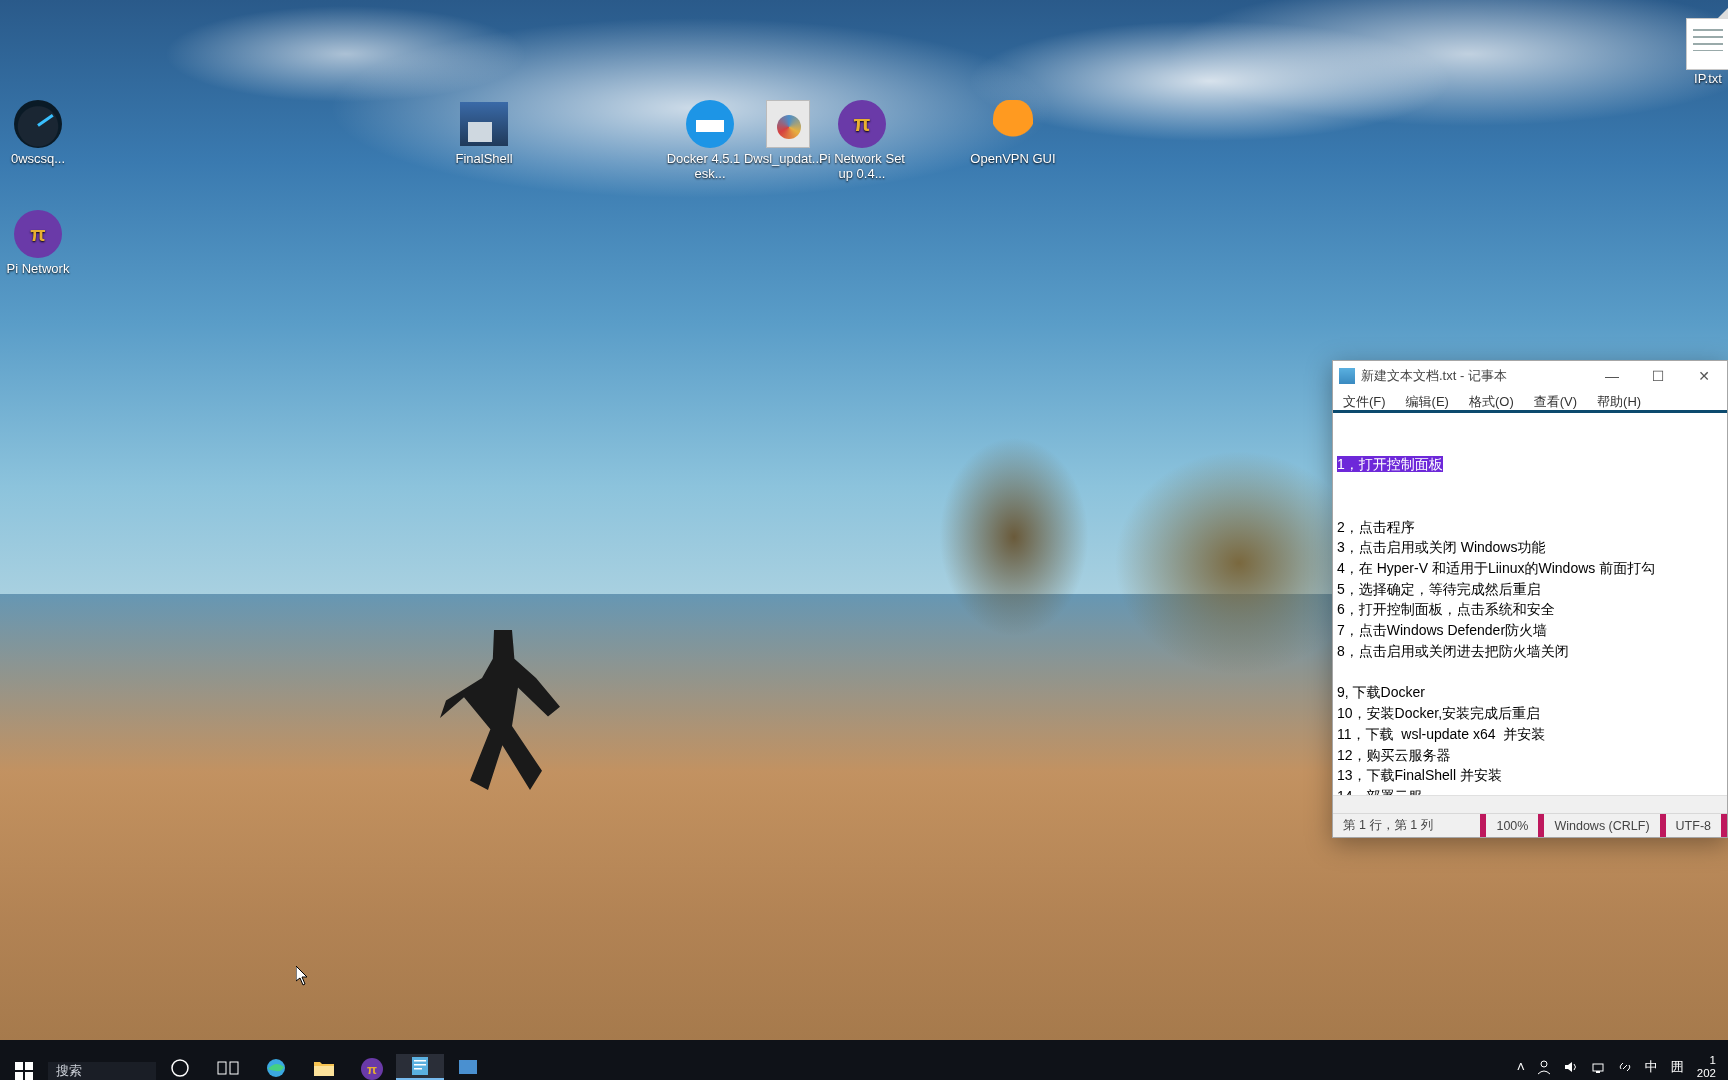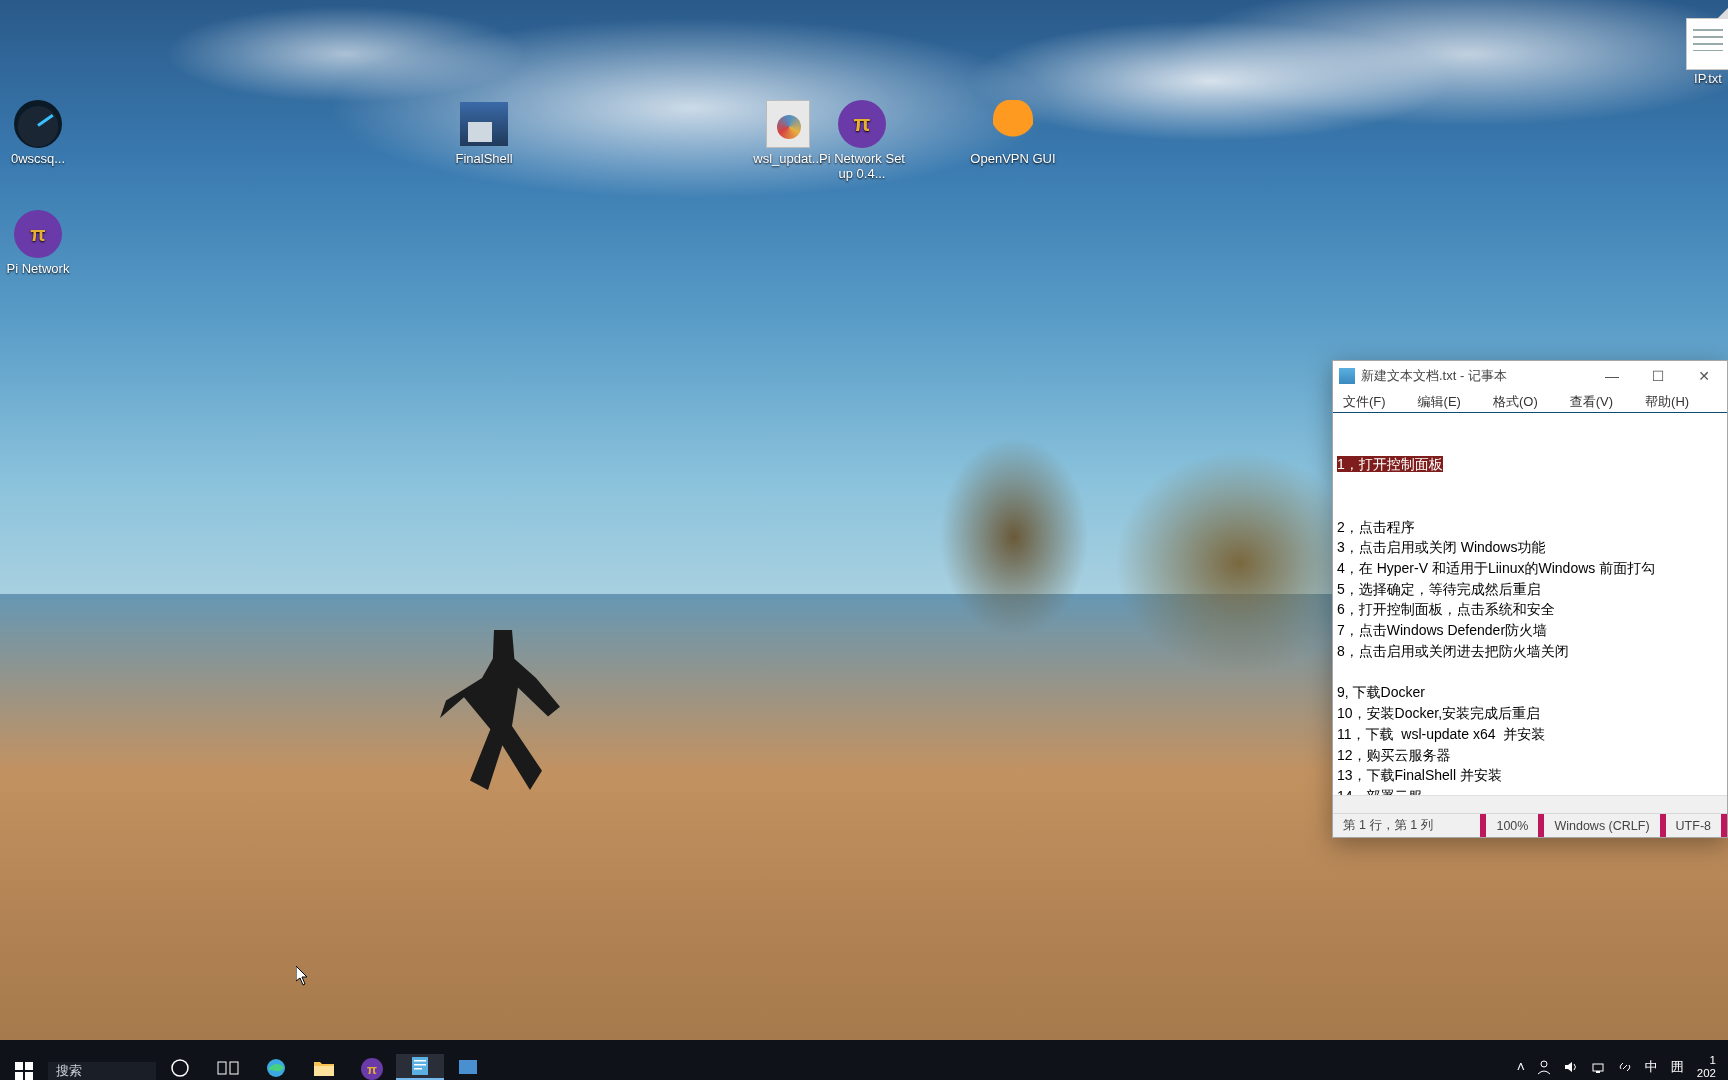--- a/index.html
+++ b/index.html
@@ -75,25 +75,25 @@
   box-shadow: 0 6px 24px rgba(0,0,0,.35);
   display: flex;
   flex-direction: column;
   border: 1px solid #a6a6a6;
 }
 .np-title { height: 30px; display:flex; align-items:center; background:#fff; font-size:13px; color:#444; }
 .np-title .np-icon { width:16px;height:16px;margin:0 6px;background:linear-gradient(#5ab0e0,#3a8ac0);}
 .np-title .t { flex:1; white-space:nowrap; overflow:hidden; }
 .np-controls { display:flex; height:100%; }
 .np-controls div { width:46px; display:flex;align-items:center;justify-content:center;color:#555;font-size:14px;}
-.np-menu { height:22px; display:flex; gap:20px; padding:0 4px; font-size:13px; color:#333; background:#fff; border-bottom:1px solid #0c4a6e;}
+.np-menu { height:22px; display:flex; gap:8px; padding:0 4px; font-size:13px; color:#333; background:#fff; border-bottom:3px solid #0c4a6e;}
 .np-menu span { padding:0 6px; line-height:22px; }
 .np-body { flex:1; overflow:auto; font-size:14px; line-height:1.48; color:#000; padding:0 4px 2px 4px; white-space:pre-wrap;}
 .np-body .line { display:block; }
-.np-body .sel { background:#7f1d1d; color:#fff; }
+.np-body .sel { background:#6d28d9; color:#fff; }
 .np-scroll-h { height:18px; background:#f0f0f0; border-top:1px solid #e0e0e0;}
 .np-status { height:24px; display:flex; font-size:12.5px; color:#444; background:#f0f0f0; border-top:1px solid #d8d8d8;}
 .np-status div { padding:0 10px; border-right:6px solid #be185d; display:flex;align-items:center; white-space:nowrap;}
 .np-status div:first-child{flex:1;}
 
 
 .taskbar { position:absolute; left:0; right:0; bottom:0; height:40px; background:#0f1218; display:flex; align-items:flex-end; color:#fff; font-size:13px; }
 .tb-start { width:48px; display:flex;align-items:center;justify-content:center;}
 .tb-start svg{display:block;}
 .tb-search { width:108px; background:#1a1e26; display:flex;align-items:center; padding-left:8px; color:#cfd3da;}
@@ -126,20 +126,26 @@
         <div class="ico-pi-small">π</div>
       </div>
     <div class="label">Pi Network</div>
   </div>
   <div class="dicon" style="left:436px;top:100px">
     <div class="iconbox">
         <div class="ico-finalshell"></div>
       </div>
     <div class="label">FinalShell</div>
   </div>
+  <div class="dicon" style="left:662px;top:100px">
+    <div class="iconbox">
+        <div class="ico-docker"></div>
+      </div>
+    <div class="label">Docker 4.5.1 Desk...</div>
+  </div>
   <div class="dicon" style="left:740px;top:100px">
     <div class="iconbox">
         <div class="ico-installer"></div>
       </div>
     <div class="label">wsl_updat...</div>
   </div>
   <div class="dicon" style="left:814px;top:100px">
     <div class="iconbox">
         <div class="ico-pi">π</div>
       </div>

